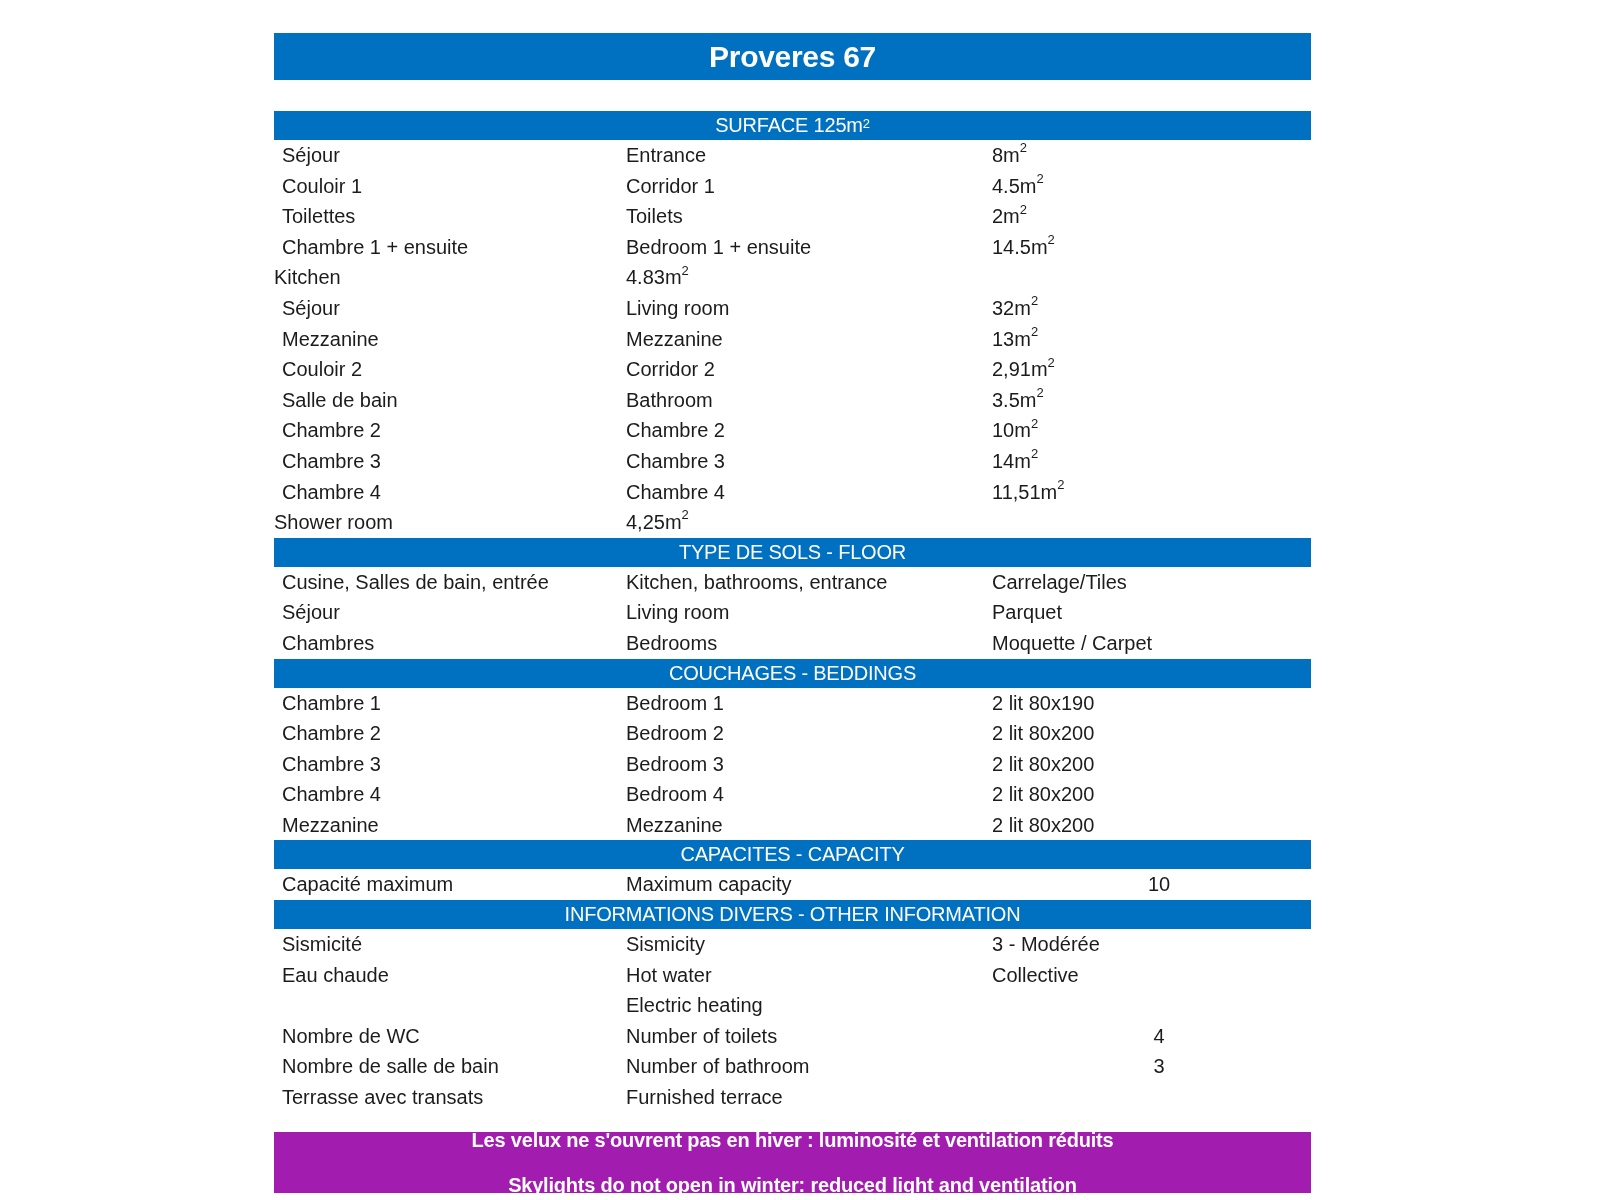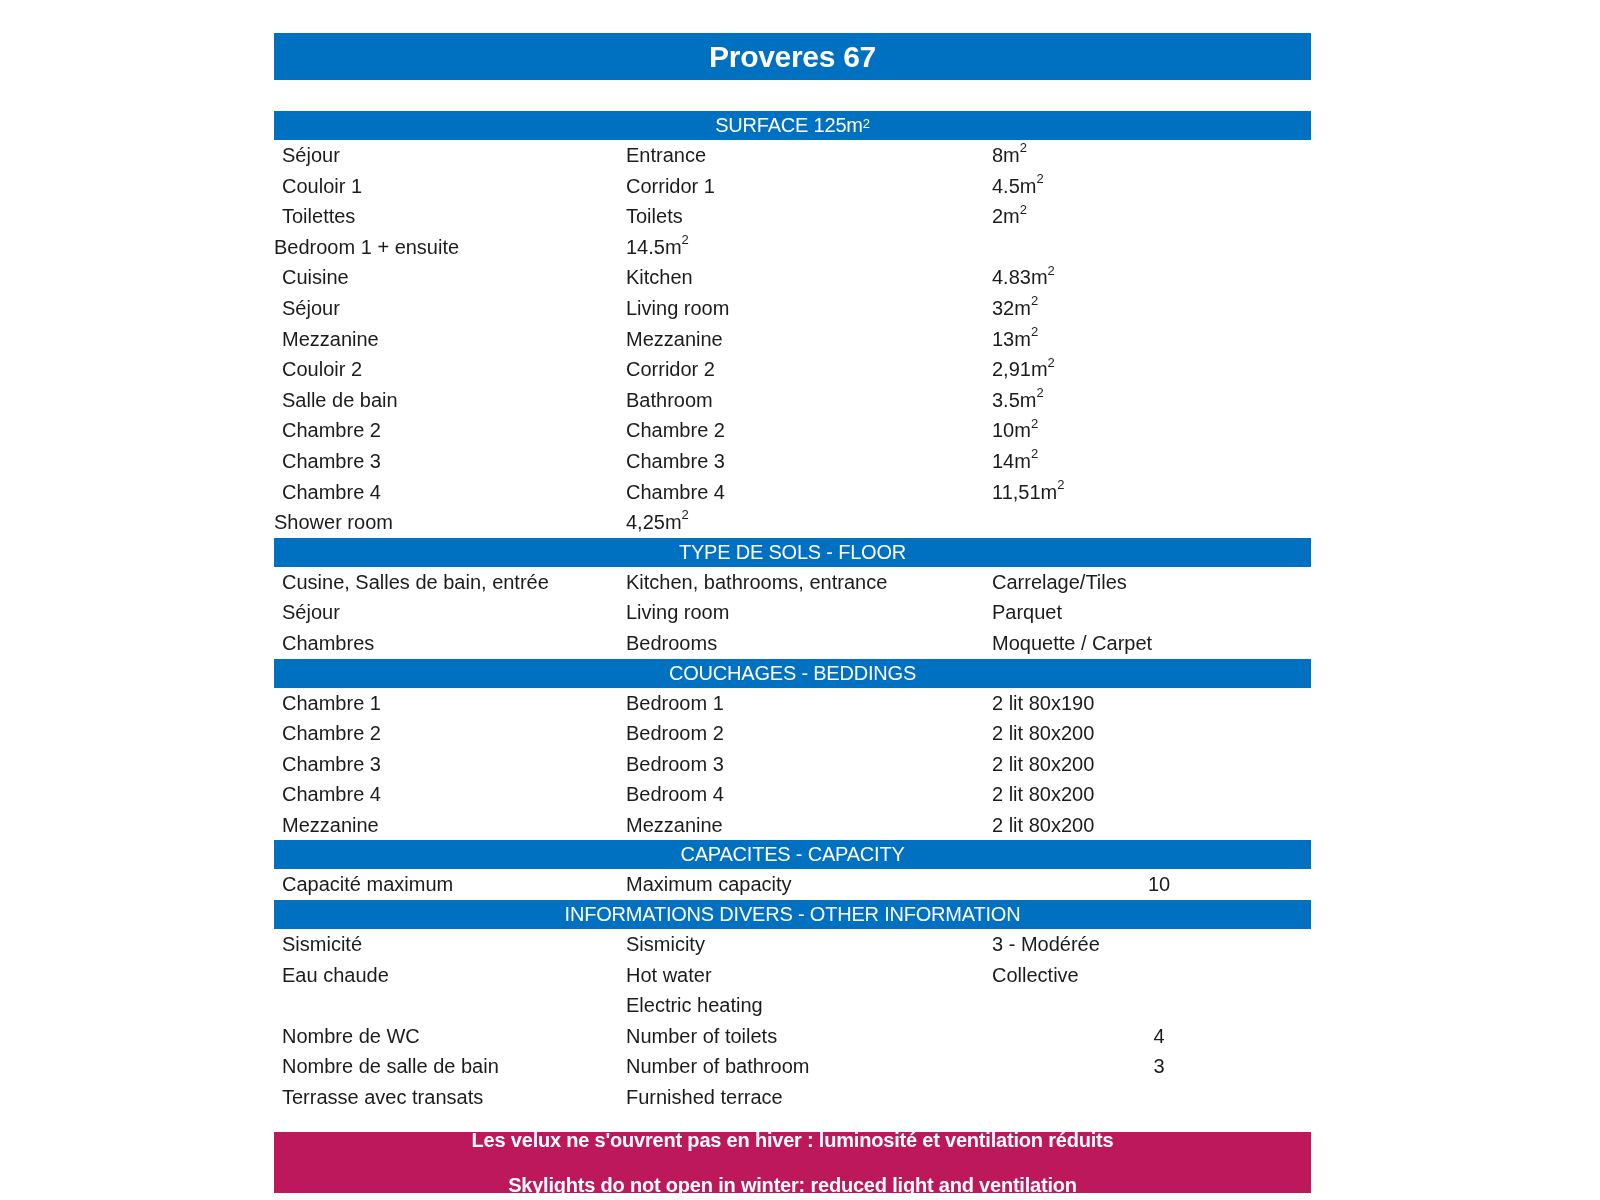--- a/index.html
+++ b/index.html
@@ -67,21 +67,21 @@
   .c4 { text-align: center; }
   sup {
     font-size: 13px;
     line-height: 0;
     position: relative;
     top: -2px;
   }
   .footer-gap { height: 19px; }
   .footer {
     height: 61px;
-    background: #be185d;
+    background: #a21caf;
     color: #ffffff;
     font-weight: 700;
     font-size: 20px;
     display: flex;
     flex-direction: column;
     align-items: center;
     justify-content: center;
     gap: 21px;
     letter-spacing: -0.2px;
   }
@@ -113,26 +113,26 @@
           <div class="cell c3">4.5m<sup>2</sup></div>
           <div class="cell c4"></div>
         </div>
         <div class="row">
           <div class="cell c1">Toilettes</div>
           <div class="cell c2">Toilets</div>
           <div class="cell c3">2m<sup>2</sup></div>
           <div class="cell c4"></div>
         </div>
         <div class="row">
+          <div class="cell c1">Chambre 1 + ensuite</div>
           <div class="cell c2">Bedroom 1 + ensuite</div>
           <div class="cell c3">14.5m<sup>2</sup></div>
           <div class="cell c4"></div>
         </div>
         <div class="row">
-          <div class="cell c1">Cuisine</div>
           <div class="cell c2">Kitchen</div>
           <div class="cell c3">4.83m<sup>2</sup></div>
           <div class="cell c4"></div>
         </div>
         <div class="row">
           <div class="cell c1">Séjour</div>
           <div class="cell c2">Living room</div>
           <div class="cell c3">32m<sup>2</sup></div>
           <div class="cell c4"></div>
         </div>

